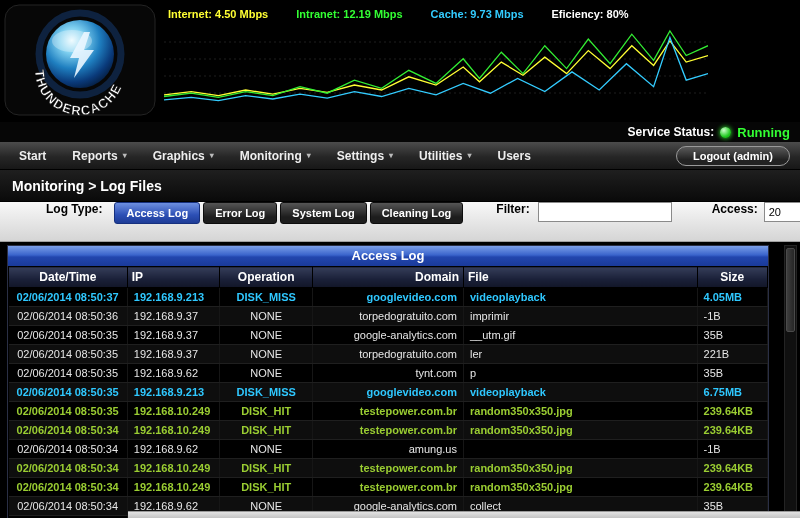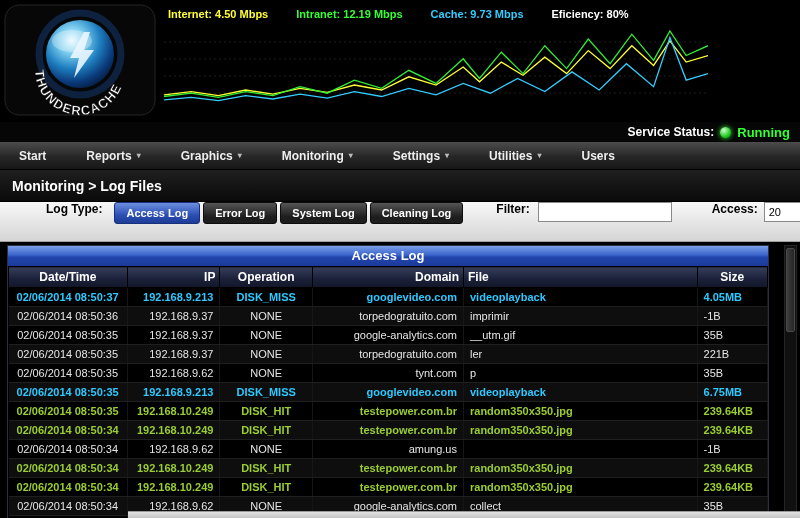--- a/index.html
+++ b/index.html
@@ -27,21 +27,21 @@
   .status-label { color:#fff; font-size:12px; font-weight:bold; }
   .status-dot { width:11px; height:11px; border-radius:50%;
                 background:radial-gradient(circle at 35% 30%, #ccffcc, #22cc22 60%, #0a8a0a);
                 box-shadow:0 0 5px #33ff33; }
   .status-running { font-size:13px; font-weight:bold; }
 
   
   .navbar { position:relative; width:800px; height:28px;
             background:linear-gradient(#4c4c4c, #262626 55%, #171717);
             border-bottom:1px solid #000; display:flex; align-items:center; padding:0 6px; }
-  .nav-items { display:flex; align-items:center; height:100%;gap:14px; }
+  .nav-items { display:flex; align-items:center; height:100%; }
   .nav-item { color:#eeeeee; font-size:12px; font-weight:bold; padding:0 13px; cursor:pointer;
               display:flex; align-items:center; height:100%; }
   .nav-item .arrow { font-size:8px; color:#bbbbbb; margin-left:5px; }
   .logout-btn { position:absolute; right:10px; top:4px; height:20px; padding:0 16px;
                 border-radius:10px; border:1px solid #999;
                 background:linear-gradient(#5a5a5a, #222 70%); color:#fff;
                 font-size:11px; font-weight:bold; font-family:"Liberation Sans",sans-serif; cursor:pointer; }
 
   
   .breadcrumb { width:800px; height:32px; background:linear-gradient(#1f1f1f, #0a0a0a);
@@ -72,21 +72,21 @@
                  font-weight:bold; background:linear-gradient(#7b9fe8, #3a64cc 45%, #2246ae 55%, #1a3a9a); }
   table { border-collapse:collapse; width:760px; table-layout:fixed; }
   thead th { height:21px; background:linear-gradient(#353d59, #1a2038 60%, #121628);
              color:#fff; font-size:12px; font-weight:bold; border:1px solid #000; padding:0 4px; }
   tbody td { height:19px; font-size:11px; padding:0 6px; white-space:nowrap; overflow:hidden;
              border-right:1px solid #161616; border-bottom:1px solid #1f1f1f; }
   tbody tr:nth-child(even) { background:#0e0e0e; }
   tbody tr:nth-child(odd) { background:#000; }
   tr.miss td, tr.hit td { font-weight:bold; }
   .col-datetime { width:118px; text-align:center; }
-  .col-ip { width:92px; text-align:right; }
+  .col-ip { width:92px; text-align:left; }
   .col-operation { width:92px; text-align:center; }
   .col-domain { width:150px; text-align:right; }
   .col-file { width:232px; text-align:left; }
   .col-size { width:70px; }
 
   .vscroll { position:absolute; right:3px; top:3px; width:13px; height:268px; background:#101010;
              border:1px solid #242424; }
   .vthumb { margin:2px 1px; height:84px; background:linear-gradient(90deg, #3d3d3d, #262626);
             border:1px solid #4a4a4a; border-radius:2px; }
   .bottom-strip { position:absolute; left:128px; right:0; bottom:0; height:7px;
@@ -151,20 +151,21 @@
 <div class="navbar">
   <div class="nav-items">
       <span class="nav-item">Start</span>
       <span class="nav-item">Reports<span class="arrow">▾</span></span>
       <span class="nav-item">Graphics<span class="arrow">▾</span></span>
       <span class="nav-item">Monitoring<span class="arrow">▾</span></span>
       <span class="nav-item">Settings<span class="arrow">▾</span></span>
       <span class="nav-item">Utilities<span class="arrow">▾</span></span>
       <span class="nav-item">Users</span>
     </div>
+  <button class="logout-btn">Logout (admin)</button>
 </div>
 
 <div class="breadcrumb">
   <span>Monitoring &gt; Log Files</span>
 </div>
 
 <div class="filter-bar">
   <span class="flabel lbl-logtype">Log Type:</span>
   <div class="btn-group">
       <button class="log-btn active">Access Log</button>

